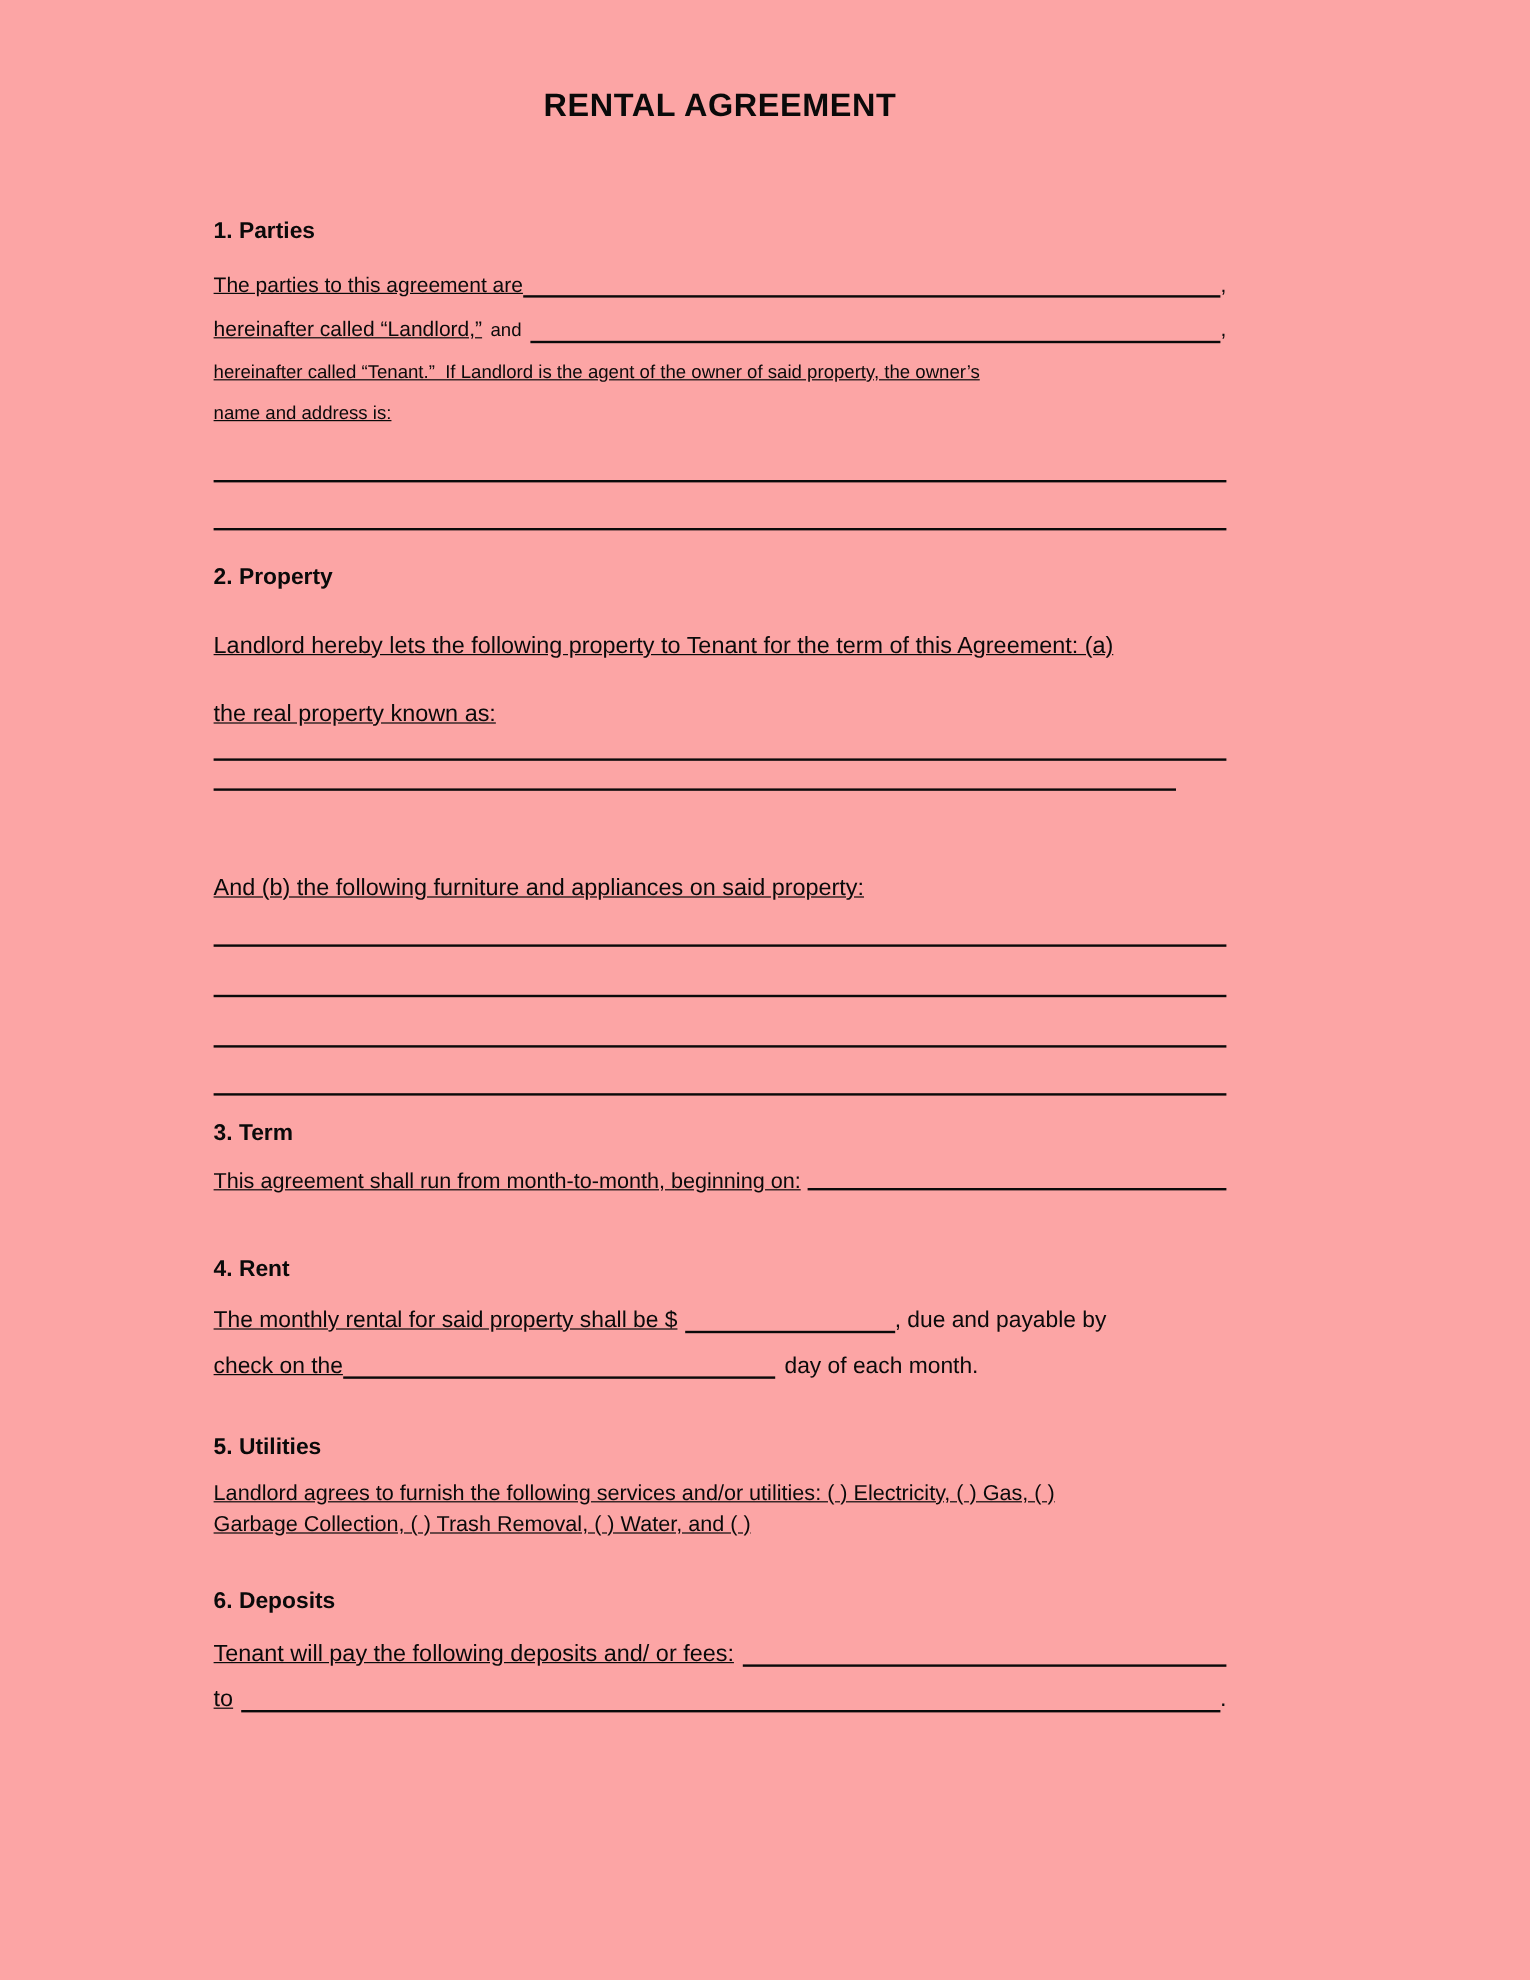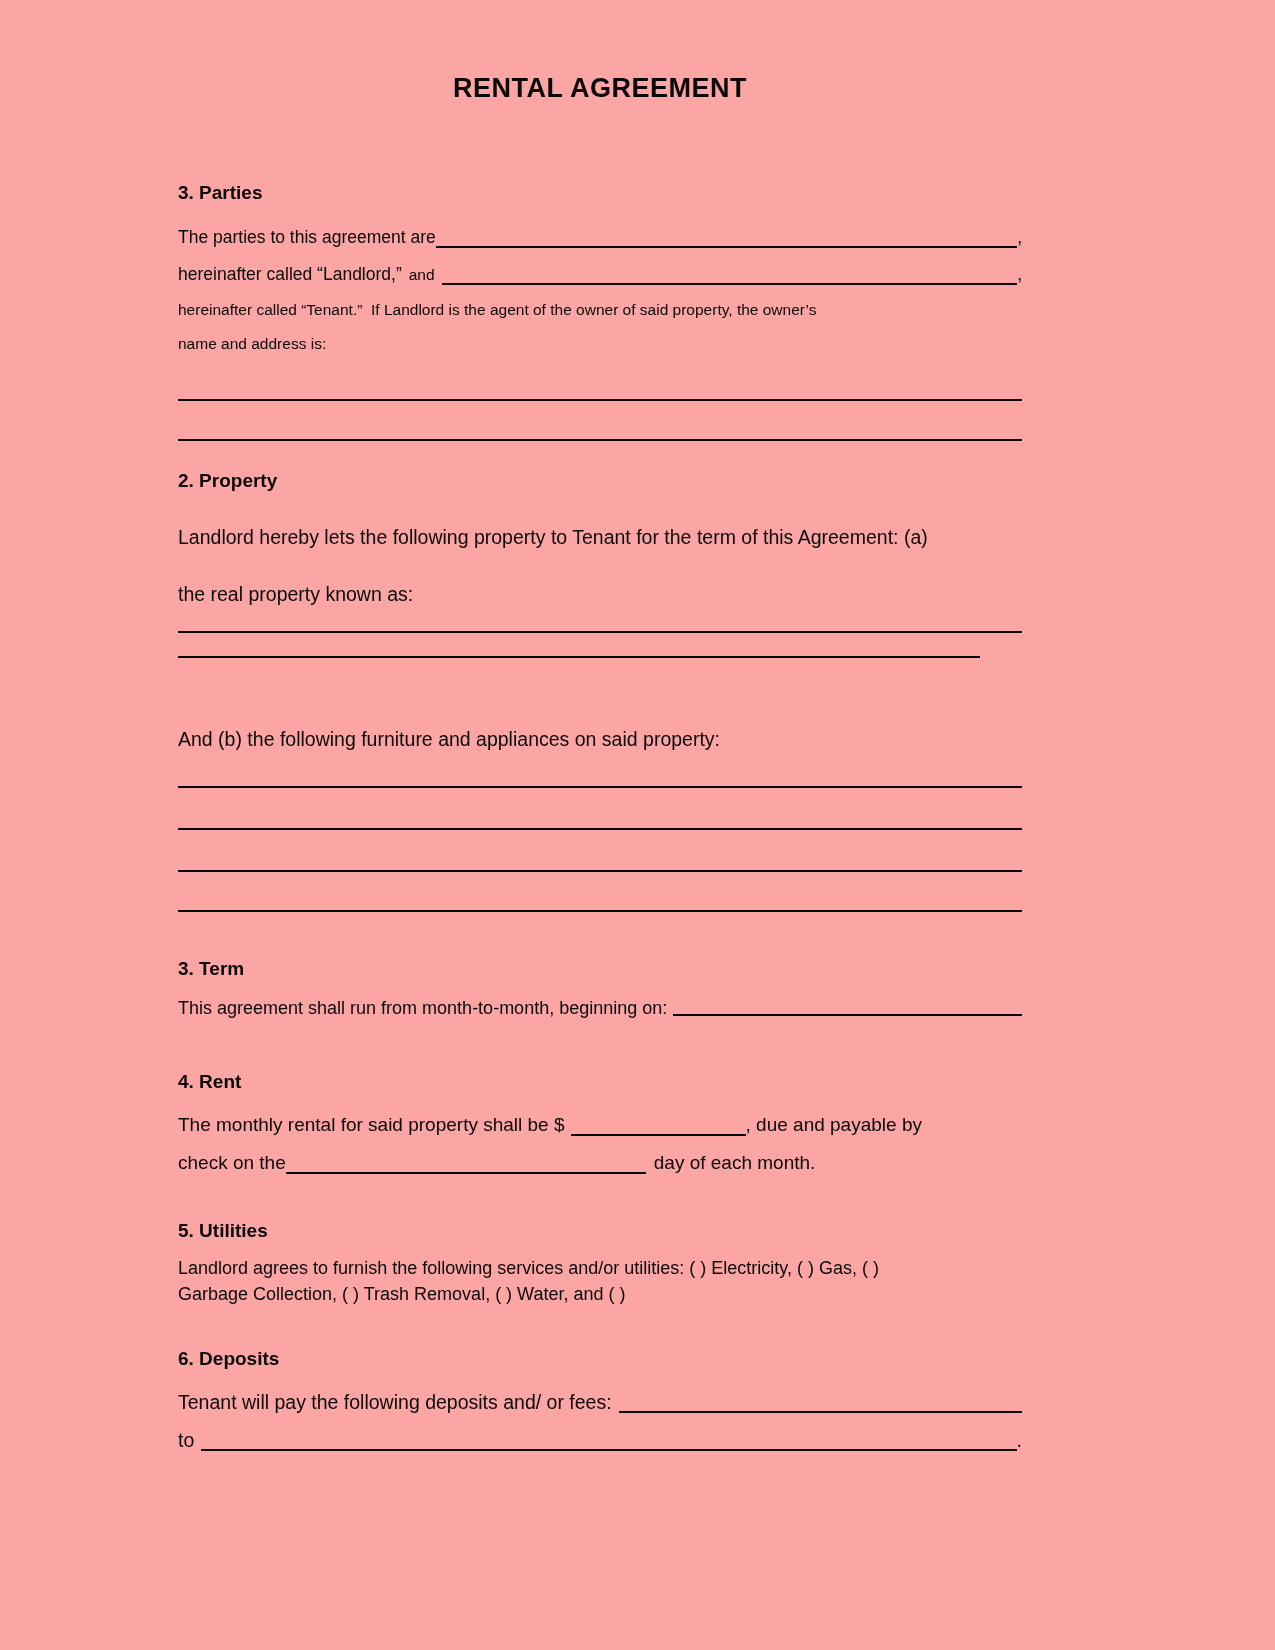--- a/index.html
+++ b/index.html
@@ -28,21 +28,21 @@
     text-align: center;
     letter-spacing: 0.5px;
     margin: 0 0 78px 0;
   }
   h2.heading {
     font-size: 19px;
     line-height: 24px;
     font-weight: bold;
     margin: 0;
   }
-  .pre { white-space: pre-wrap; }
+  .pre { white-space: pre-wrap; text-decoration: underline; }
 
   
   .flex-line { display: flex; align-items: baseline; }
   .fill {
     flex: 1 1 auto;
     height: 2px;
     background: #0a0a0a;
     align-self: flex-end;
   }
 
@@ -71,21 +71,21 @@
   .body-line { font-size: 19.5px; line-height: 26px; margin-top: 31px; }
   .prop-rule-1 { height: 24px; }
   .prop-rule-2 { height: 23px; width: 802px; }
   .furn-intro { margin-top: 68px; }
   .furn-rule-1 { height: 34px; }
   .furn-rule-2 { height: 40px; }
   .furn-rule-3 { height: 40px; }
   .furn-rule-4 { height: 38px; }
 
   
-  #term .heading { margin-top: 45px; margin-bottom: 14px; }
+  #term .heading { margin-top: 20px; margin-bottom: 14px; }
   .term-line { font-size: 18px; line-height: 26px; }
   .term-line .fill { margin-left: 6px; margin-bottom: 5px; }
 
   
   #rent .heading { margin-top: 49px; margin-bottom: 12px; }
   .rent-line { font-size: 19px; line-height: 38px; }
   .rent-amount-blank { width: 175px; margin-left: 6px; }
   .rent-day-blank { width: 360px; }
   .suffix-space { margin-left: 8px; }
 
@@ -101,21 +101,21 @@
 </style>
 </head>
 <body>
 
 <div class="page">
   <div class="content">
 
     <h1 class="title">RENTAL AGREEMENT</h1>
 
     <section id="parties">
-      <h2 class="heading">3. Parties</h2>
+      <h2 class="heading">1. Parties</h2>
       <div class="parties-line flex-line">
         <span class="pre">The parties to this agreement are</span>
         <span class="fill"></span>
         <span>,</span>
       </div>
       <div class="parties-line flex-line">
         <span class="pre">hereinafter called “Landlord,”</span>
         <span class="and-word">and</span>
         <span class="fill after-and"></span>
         <span>,</span>

